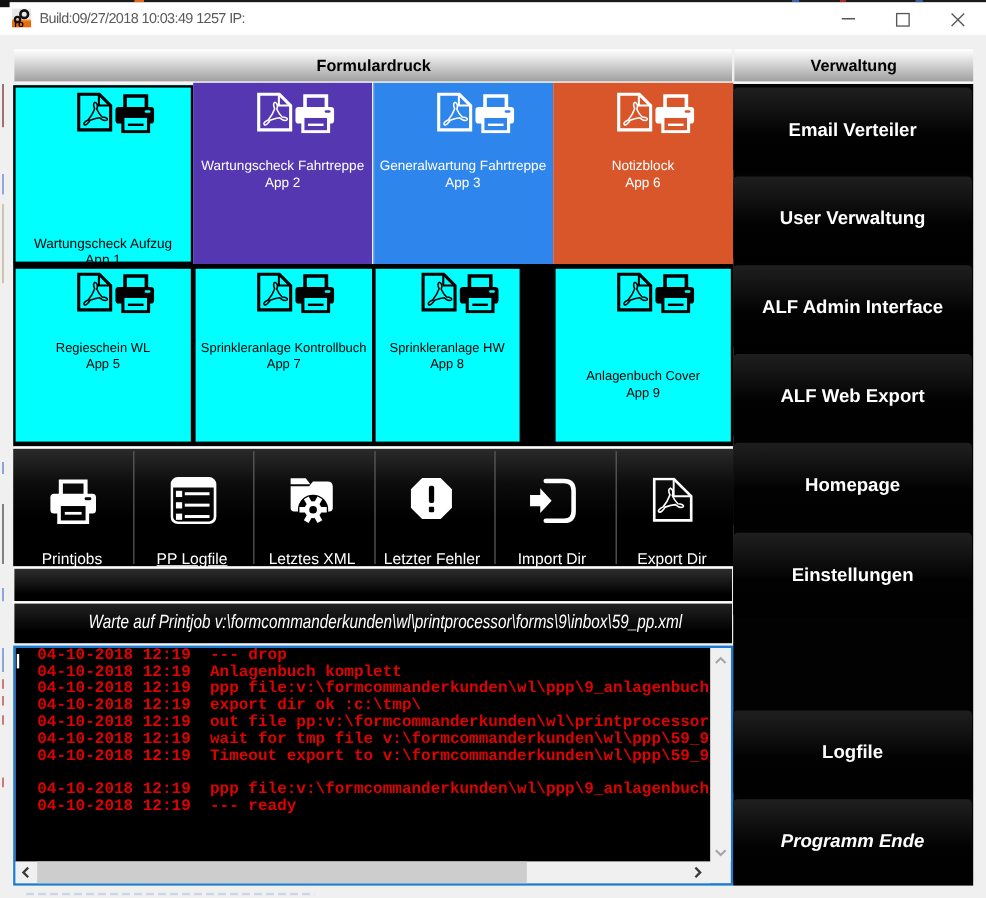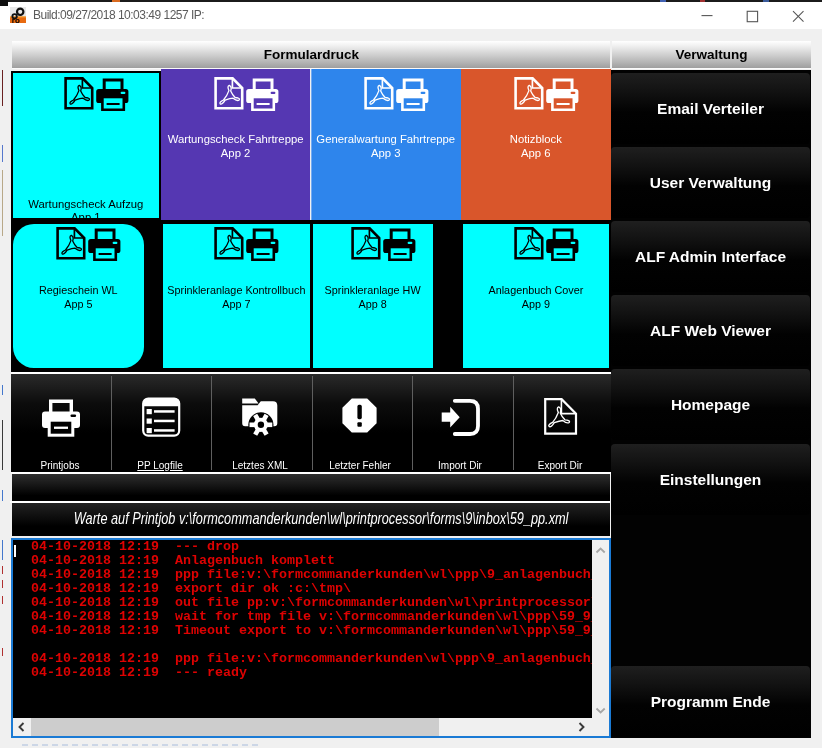--- a/index.html
+++ b/index.html
@@ -24,21 +24,21 @@
             font-size:11.3px;line-height:13.5px;}
   
   #row2{left:11px;top:220px;width:599.6px;height:152px;background:#000;}
   .cell{position:absolute;top:3.5px;height:144.5px;background:#00ffff;}
   .cell .tiletext{top:60.5px;font-size:10.8px;}
   
   #toolbar{left:10.5px;top:374px;width:600px;height:98px;
            background:linear-gradient(#2a2a2a,#0c0c0c 30%,#000 60%);}
   .tbsep{position:absolute;top:2px;width:1px;height:94px;background:#5f5f5f;}
   .tblabel{position:absolute;left:0;width:100%;top:458.5px;text-align:center;
-           font-size:10px;line-height:13px;color:#fff;}
+           font-size:13px;line-height:13px;color:#fff;}
   .wline{left:10.5px;width:600px;height:2px;background:#fff;}
   #strip1{left:11.5px;top:474px;width:598.5px;height:26.5px;
           background:linear-gradient(#2e2e2e,#000 80%);}
   #status{left:11.5px;top:502.5px;width:598.5px;height:33px;color:#fff;
           background:linear-gradient(#222,#000 70%);
           font-style:italic;font-size:16px;text-align:center;line-height:33px;}
   #statusin{display:inline-block;transform:scaleX(0.795);position:relative;left:-1.5px;top:-0.7px;white-space:nowrap;}
   
   #log{left:11px;top:537.5px;width:600px;height:200.5px;background:#f0f0f0;
        border:2px solid #1a7ad4;box-sizing:border-box;}
@@ -165,21 +165,21 @@
           <rect x="33.2" y="12.1" width="32.2" height="13.9" rx="2.6" fill="#fff"></rect>
           <rect x="57.6" y="14.8" width="4.8" height="2.1" rx="1" fill="#d9562b"></rect>
           <rect x="39.4" y="20" width="21.4" height="12.8" fill="#d9562b" stroke="#fff" stroke-width="2.6"></rect>
           <rect x="43.6" y="26" width="13" height="2" fill="#fff"></rect>
         </g>
       </svg>
     </div>
   </div>
 
 <div class="abs" id="row2">
-  <div class="cell" style="left:1.8px;width:131px;border-radius:21px;">
+  <div class="cell" style="left:1.8px;width:146px;">
       <div class="tiletext" style="color:#000;">Regieschein WL<br>App 5</div>
       <div style="position: absolute; top: 3px; left: 50%; margin-left: -23px;">
         <svg width="67" height="34" viewBox="0 0 67 34" style="display:block">
           <g stroke="#000" fill="none">
             <path d="M2.6 1.4 H19.6 L29.2 11 V31.2 H2.6 Z" stroke-width="2.6"></path>
             <path d="M19.4 1.4 V11 H29.2" stroke-width="1.7"></path>
             <path d="M16.2 8.3 c-1.8,0.6 -1.3,3 -0.3,5.3 c-1.2,3.4 -3.1,6.8 -5.4,9.4 c-2.6,1.2 -4.4,2.8 -3.3,3.9 c1.3,1.1 3.4,-1.3 4.9,-3.7 c2.6,-0.9 5.4,-1.8 8,-2 c2.2,1.8 4.6,2.9 6,1.8 c1.3,-1.3 -1.3,-2.5 -4,-2.5 c-1.8,-1.8 -3.4,-4.2 -4.4,-6.5 c0.8,-2.5 0.9,-4.8 -1.5,-5.7 z" stroke-width="1.3"></path>
           </g>
           <g>
             <path d="M41.2 12.6 V3 H59 V12.6" fill="none" stroke="#000" stroke-width="3"></path>
@@ -223,21 +223,21 @@
             <path d="M41.2 12.6 V3 H59 V12.6" fill="none" stroke="#000" stroke-width="3"></path>
             <rect x="33.2" y="12.1" width="32.2" height="13.9" rx="2.6" fill="#000"></rect>
             <rect x="57.6" y="14.8" width="4.8" height="2.1" rx="1" fill="#00ffff"></rect>
             <rect x="39.4" y="20" width="21.4" height="12.8" fill="#00ffff" stroke="#000" stroke-width="2.6"></rect>
             <rect x="43.6" y="26" width="13" height="2" fill="#000"></rect>
           </g>
         </svg>
       </div>
     </div>
   <div class="cell" style="left:451.7px;width:146.5px;">
-      <div class="tiletext" style="color:#000;">Anlagenbuch Cover<br>App 9</div>
+      <div class="tiletext" style="color:#000;margin-top:24px;">Anlagenbuch Cover<br>App 9</div>
       <div style="position: absolute; top: 3px; left: 50%; margin-left: -23px;">
         <svg width="67" height="34" viewBox="0 0 67 34" style="display:block">
           <g stroke="#000" fill="none">
             <path d="M2.6 1.4 H19.6 L29.2 11 V31.2 H2.6 Z" stroke-width="2.6"></path>
             <path d="M19.4 1.4 V11 H29.2" stroke-width="1.7"></path>
             <path d="M16.2 8.3 c-1.8,0.6 -1.3,3 -0.3,5.3 c-1.2,3.4 -3.1,6.8 -5.4,9.4 c-2.6,1.2 -4.4,2.8 -3.3,3.9 c1.3,1.1 3.4,-1.3 4.9,-3.7 c2.6,-0.9 5.4,-1.8 8,-2 c2.2,1.8 4.6,2.9 6,1.8 c1.3,-1.3 -1.3,-2.5 -4,-2.5 c-1.8,-1.8 -3.4,-4.2 -4.4,-6.5 c0.8,-2.5 0.9,-4.8 -1.5,-5.7 z" stroke-width="1.3"></path>
           </g>
           <g>
             <path d="M41.2 12.6 V3 H59 V12.6" fill="none" stroke="#000" stroke-width="3"></path>
             <rect x="33.2" y="12.1" width="32.2" height="13.9" rx="2.6" fill="#000"></rect>
@@ -348,24 +348,25 @@
     </svg>
   </div>
 </div>
 
 <div class="abs" style="left:310.5px;top:69px;width:1px;height:151px;background:#7fb2f5;opacity:0.85;"></div>
 
 <div class="abs" id="vcol">
     <div class="vbtn" style="top: 77.2px;">User Verwaltung</div>
     <div class="vbtn" style="top: 3px;">Email Verteiler</div>
     <div class="vbtn" style="top: 151.4px;">ALF Admin Interface</div>
-    <div class="vbtn" style="top: 225.6px;">ALF Web Viewer</div>
+    <div class="vbtn" style="top: 225.6px;">ALF Web Export</div>
     <div class="vbtn" style="top: 299.8px;">Homepage</div>
     <div class="vbtn" style="top: 374px;">Einstellungen</div>
-    <div class="vbtn" style="top: 596.6px;">Programm Ende</div>
+    <div class="vbtn" style="top: 522.4px;">Logfile</div>
+    <div class="vbtn" style="top: 596.6px; font-style: italic;">Programm Ende</div>
   </div>
 
 <div class="abs sliv" style="top:70px;height:36px;background:#6a2020;"></div>
 <div class="abs sliv" style="top:145px;height:17px;background:#5577cc;"></div>
 <div class="abs sliv" style="top:170px;height:66px;background:#b8a888;"></div>
 <div class="abs sliv" style="top:385px;height:10px;background:#4477cc;"></div>
 <div class="abs sliv" style="top:420px;height:50px;background:#3a3a3a;"></div>
 <div class="abs sliv" style="top:490px;height:11px;background:#4477cc;"></div>
 <div class="abs sliv" style="top:540px;height:20px;background:#4477cc;"></div>
 <div class="abs sliv" style="top:566px;height:8px;background:#b03030;"></div>

